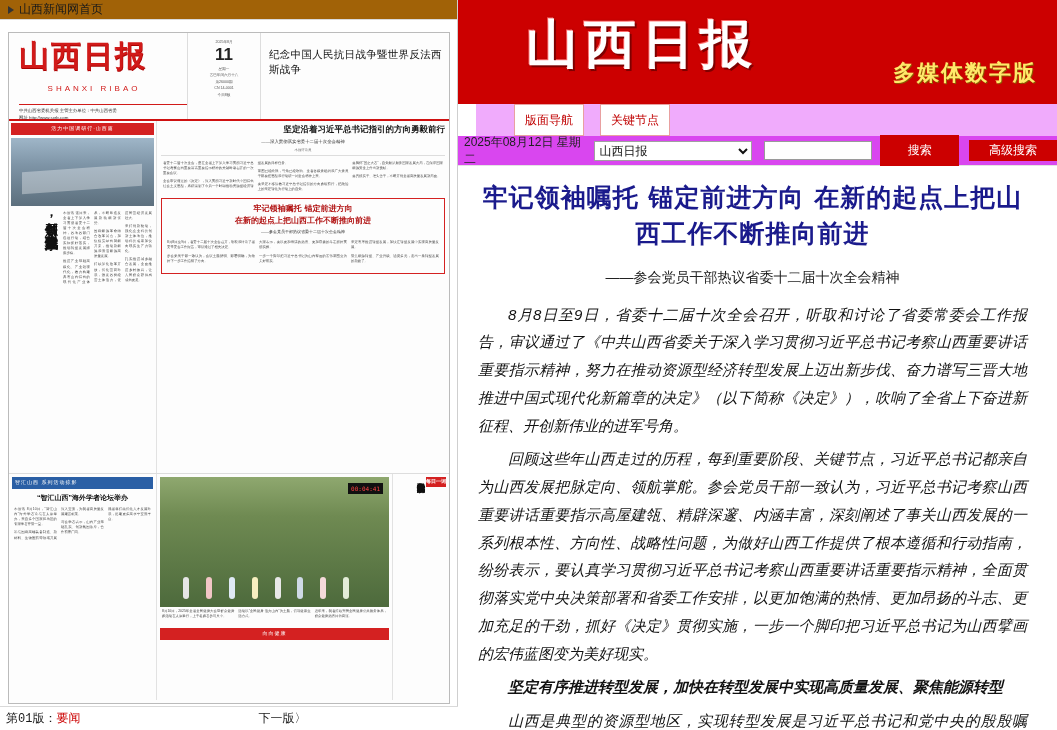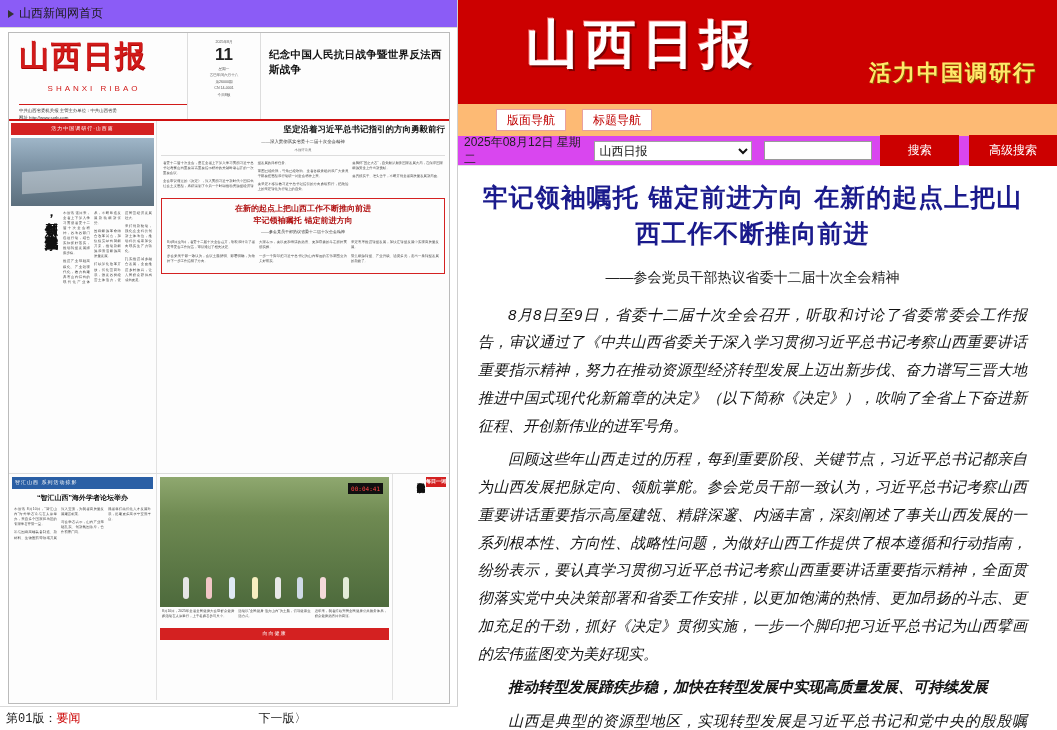--- a/index.html
+++ b/index.html
@@ -24,27 +24,27 @@
   .left-col {
     position: absolute;
     left: 0; top: 0;
     width: 458px;
     height: 730px;
     background: #ffffff;
     border-right: 1px solid #cfcfcf;
     box-sizing: border-box;
   }
   .breadcrumb-bar {
-    height: 28px;
+    height: 20px;
     border-bottom: 1px solid #d9d9d9;
     display: flex;
     align-items: center;
     padding-left: 8px;
     box-sizing: border-box;
-    background: #8b5cf6;
+    background: #a16207;
   }
   .bc-arrow {
     width: 0; height: 0;
     border-left: 6px solid #333;
     border-top: 4px solid transparent;
     border-bottom: 4px solid transparent;
     margin-right: 5px;
   }
   .bc-link {
     font-size: 12px;
@@ -119,21 +119,21 @@
     line-height: 1.2;
   }
   .th-datebox .tiny { font-size: 3.6px; line-height: 1.8; color: #555; }
   .th-headline-box {
     flex: 1;
     padding: 14px 6px 0 8px;
     box-sizing: border-box;
   }
   .th-headline-box div {
     font-family: "DejaVu Sans", sans-serif;
-    font-weight: bold;
+    font-weight: normal;
     font-size: 10.5px;
     color: #111;
     line-height: 1.45;
     letter-spacing: 0.3px;
   }
 
   .th-body {
     display: flex;
     height: 352px;
     border-bottom: 1px solid #ddd;
@@ -367,25 +367,25 @@
     right: 20px; top: 58px;
     font-size: 22px;
     font-weight: bold;
     color: #ffe96a;
     letter-spacing: 2px;
     text-shadow: 1px 1px 0 #8a5a00;
   }
 
   .nav-strip {
     height: 32px;
-    background: #fdba74;
+    background: #f0abfc;
     display: flex;
-    align-items: center;
     padding-left: 38px;
     box-sizing: border-box;
+    margin-left: 18px;
   }
   .nav-btn {
     background: #ffffff;
     color: #c00000;
     font-size: 12px;
     padding: 3px 10px;
     border: 1px solid #e8a0a0;
     margin-right: 16px;
     cursor: pointer;
     line-height: 1.2;
@@ -429,21 +429,21 @@
     height: 31px;
     background: #cc0000;
     color: #fff;
     font-size: 12px;
     border: none;
     cursor: pointer;
   }
   .tb-adv {
     margin-left: 10px;
     width: 92px;
-    height: 31px;
+    height: 21px;
     background: #cc0000;
     color: #fff;
     font-size: 12px;
     border: none;
     cursor: pointer;
   }
 
   .article {
     padding: 14px 30px 0 20px;
     box-sizing: border-box;
@@ -535,22 +535,22 @@
           <div class="th-main-byline">本报评论员</div>
           <div class="th-coltext">
             <p>省委十二届十次全会，是在全省上下深入学习贯彻习近平总书记考察山西重要讲话重要指示精神的关键时期召开的一次重要会议。</p>
             <p>全会审议通过的《决定》，深入贯彻习近平新时代中国特色社会主义思想，系统谋划了今后一个时期推动资源型经济转型发展的目标任务。</p>
             <p>蓝图已经绘就，号角已经吹响。全省各级党组织和广大党员干部要把思想和行动统一到全会精神上来。</p>
             <p>要坚定不移沿着习近平总书记指引的方向勇毅前行，把政治上的坚定转化为行动上的自觉。</p>
             <p>要胸怀“国之大者”，自觉服从服务国家发展大局，在保障国家能源安全上作出新贡献。</p>
             <p>要真抓实干、埋头苦干，不断开创全省高质量发展新局面。</p>
           </div>
           <div class="th-redbox">
+            <div class="t">牢记领袖嘱托  锚定前进方向</div>
             <div class="t">在新的起点上把山西工作不断推向前进</div>
-            <div class="t">牢记领袖嘱托  锚定前进方向</div>
             <div class="s">——参会党员干部热议省委十二届十次全会精神</div>
             <div class="th-coltext">
               <p>8月8日至9日，省委十二届十次全会召开，听取和讨论了省委常委会工作报告，审议通过了相关决定。</p>
               <p>参会党员干部一致认为，会议主题鲜明、部署明确，为做好下一步工作指明了方向。</p>
               <p>大家表示，要以更加饱满的热情、更加昂扬的斗志抓好贯彻实施。</p>
               <p>一步一个脚印把习近平总书记为山西擘画的宏伟蓝图变为美好现实。</p>
               <p>坚定有序推进转型发展，加快在转型发展中实现高质量发展。</p>
               <p>聚焦能源转型、产业升级、适度多元，走出一条转型发展的新路子。</p>
             </div>
           </div>
@@ -597,42 +597,42 @@
     <div class="pager">
       <span class="cur"><b>第01版：</b><span class="hl">要闻</span></span>
       <a class="next" href="#">下一版〉</a>
     </div>
   </div>
 
   <div class="right-col">
 
     <div class="red-header">
       <div class="rh-title">山西日报</div>
-      <div class="rh-sub">活力中国调研行</div>
+      <div class="rh-sub">多媒体数字版</div>
     </div>
 
     <div class="nav-strip">
       <button class="nav-btn">版面导航</button>
-      <button class="nav-btn">标题导航</button>
+      <button class="nav-btn">关键节点</button>
     </div>
 
     <div class="toolbar">
       <span class="tb-date">2025年08月12日  星期二</span>
       <select class="tb-select">
         <option>山西日报</option>
         <option>山西晚报</option>
         <option>三晋都市报</option>
       </select>
       <input class="tb-input" type="text" placeholder="" style="">
       <button class="tb-search">搜索</button>
       <button class="tb-adv">高级搜索</button>
     </div>
 
     <div class="article">
       <div class="art-title">牢记领袖嘱托  锚定前进方向  在新的起点上把山西工作不断推向前进</div>
       <div class="art-sub">——参会党员干部热议省委十二届十次全会精神</div>
       <p class="art-p">8月8日至9日，省委十二届十次全会召开，听取和讨论了省委常委会工作报告，审议通过了《中共山西省委关于深入学习贯彻习近平总书记考察山西重要讲话重要指示精神，努力在推动资源型经济转型发展上迈出新步伐、奋力谱写三晋大地推进中国式现代化新篇章的决定》（以下简称《决定》），吹响了全省上下奋进新征程、开创新伟业的进军号角。</p>
       <p class="art-p">回顾这些年山西走过的历程，每到重要阶段、关键节点，习近平总书记都亲自为山西发展把脉定向、领航掌舵。参会党员干部一致认为，习近平总书记考察山西重要讲话重要指示高屋建瓴、精辟深邃、内涵丰富，深刻阐述了事关山西发展的一系列根本性、方向性、战略性问题，为做好山西工作提供了根本遵循和行动指南，纷纷表示，要认真学习贯彻习近平总书记考察山西重要讲话重要指示精神，全面贯彻落实党中央决策部署和省委工作安排，以更加饱满的热情、更加昂扬的斗志、更加充足的干劲，抓好《决定》贯彻实施，一步一个脚印把习近平总书记为山西擘画的宏伟蓝图变为美好现实。</p>
-      <p class="art-p bold">推动转型发展蹄疾步稳，加快在转型发展中实现高质量发展、可持续发展</p>
+      <p class="art-p bold">坚定有序推进转型发展，加快在转型发展中实现高质量发展、聚焦能源转型</p>
       <p class="art-p">山西是典型的资源型地区，实现转型发展是习近平总书记和党中央的殷殷嘱托，也是全省人民的热切期盼。参会党员干部表示，要始终遵循习近平总书记指明的转型发展科学路径，把握好发挥固有优势和转型发展的平衡，聚焦能源转型、产业升级、适度多</p>
     </div>
   </div>
 </div>
 
 </body></html>

